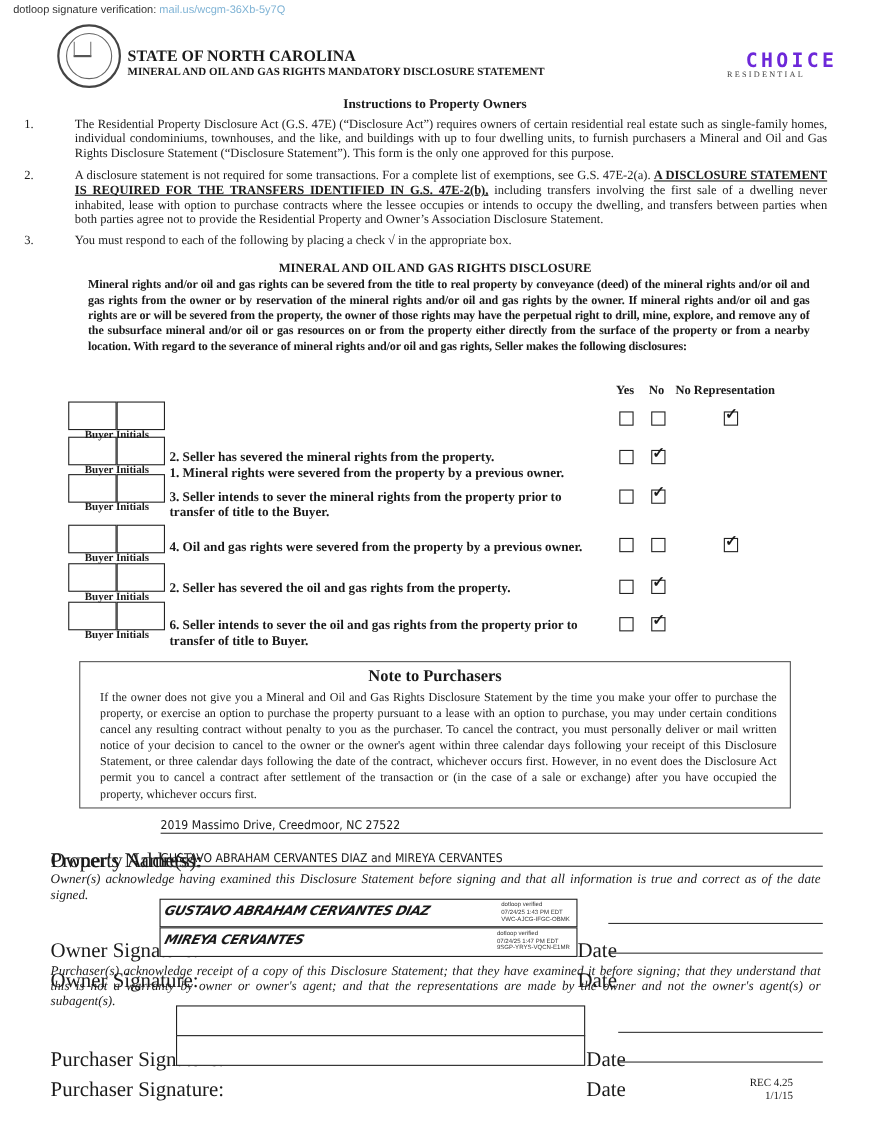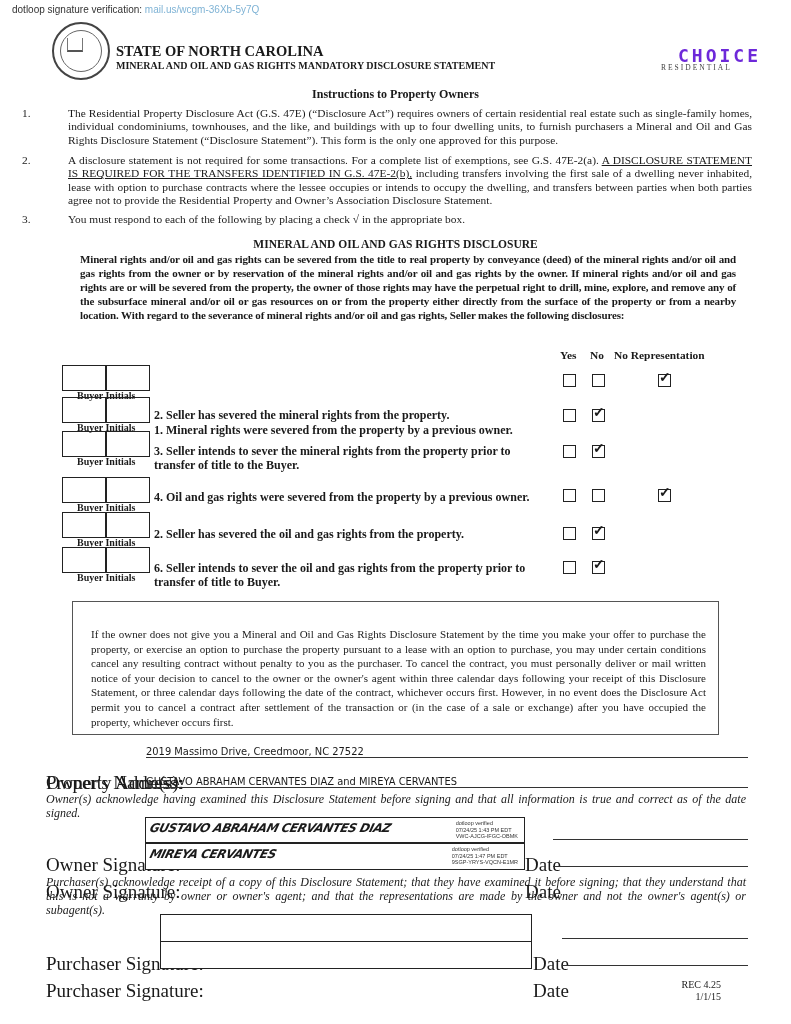--- a/index.html
+++ b/index.html
@@ -18,21 +18,21 @@
   .title2 { left: 116px; top: 60px; font-size: 10px; font-weight: bold; }
 
   .logo1 { left: 659px; top: 45px; font-family: "DejaVu Sans Mono", monospace; font-size: 18px; font-weight: bold; letter-spacing: 3px; color: #6d28d9; margin-left: 19px; }
   .logo2 { left: 661px; top: 63px; font-family: Liberation Serif, serif; font-size: 7.5px; letter-spacing: 2px; color: #444; }
 
   .instr-head { left: 0; width: 791px; top: 87px; text-align: center; font-size: 12px; font-weight: bold; }
 
   .instr { left: 22px; width: 730px; font-size: 11.4px; line-height: 13.3px; }
   .instr .num { position: absolute; left: 0; top: 0; }
   .instr .txt { margin-left: 46px; text-align: justify; }
-  .u { text-decoration: underline; font-weight: normal; }
+  .u { text-decoration: underline; font-weight: bold; }
 
   .disc-head { left: 0; width: 791px; top: 238px; text-align: center; font-size: 11.5px; font-weight: bold; }
   .disc-body { left: 68px; width: 656px; top: 252px; font-size: 11px; line-height: 14px; font-weight: bold; text-align: justify; letter-spacing: -0.15px; margin-left: 12px; }
 
   .colhead { top: 349px; font-size: 11.4px; font-weight: bold; }
 
   .initials { left: 62px; width: 88px; }
   .initials .box { position: absolute; top: 0; width: 44px; height: 26px; border: 1.5px solid #222; }
   .initials .lbl { position: absolute; left: 15px; top: 25px; font-size: 10px; font-weight: bold; white-space: nowrap; }
 
@@ -164,20 +164,21 @@
   <div class="box" style="left:44px;"></div>
   <div class="lbl">Buyer Initials</div>
 </div>
 <div class="abs q" style="top:561px;">6. Seller intends to sever the oil and gas rights from the property prior to transfer of title to Buyer.</div>
 <div class="abs cb" style="left:563px;top:561px;"></div>
 <div class="abs cb" style="left:592px;top:561px;">
     <span class="mark">✓</span>
   </div>
 
 <div class="abs note">
+  <div class="note-title">Note to Purchasers</div>
   <div class="note-body">If the owner does not give you a Mineral and Oil and Gas Rights Disclosure Statement by the time you make your offer to purchase the property, or exercise an option to purchase the property pursuant to a lease with an option to purchase, you may under certain conditions cancel any resulting contract without penalty to you as the purchaser. To cancel the contract, you must personally deliver or mail written notice of your decision to cancel to the owner or the owner's agent within three calendar days following your receipt of this Disclosure Statement, or three calendar days following the date of the contract, whichever occurs first. However, in no event does the Disclosure Act permit you to cancel a contract after settlement of the transaction or (in the case of a sale or exchange) after you have occupied the property, whichever occurs first.</div>
 </div>
 
 <div class="abs field-label" style="left:46px;top:744px;">Property Address:</div>
 <div class="abs uline" style="left:146px;top:741px;width:602px;height:17px;">
   <span class="field-val">2019 Massimo Drive, Creedmoor, NC 27522</span>
 </div>
 
 <div class="abs field-label" style="left:46px;top:744px;">Owner's Name(s):</div>
 <div class="abs uline" style="left:146px;top:771px;width:602px;height:17px;">

